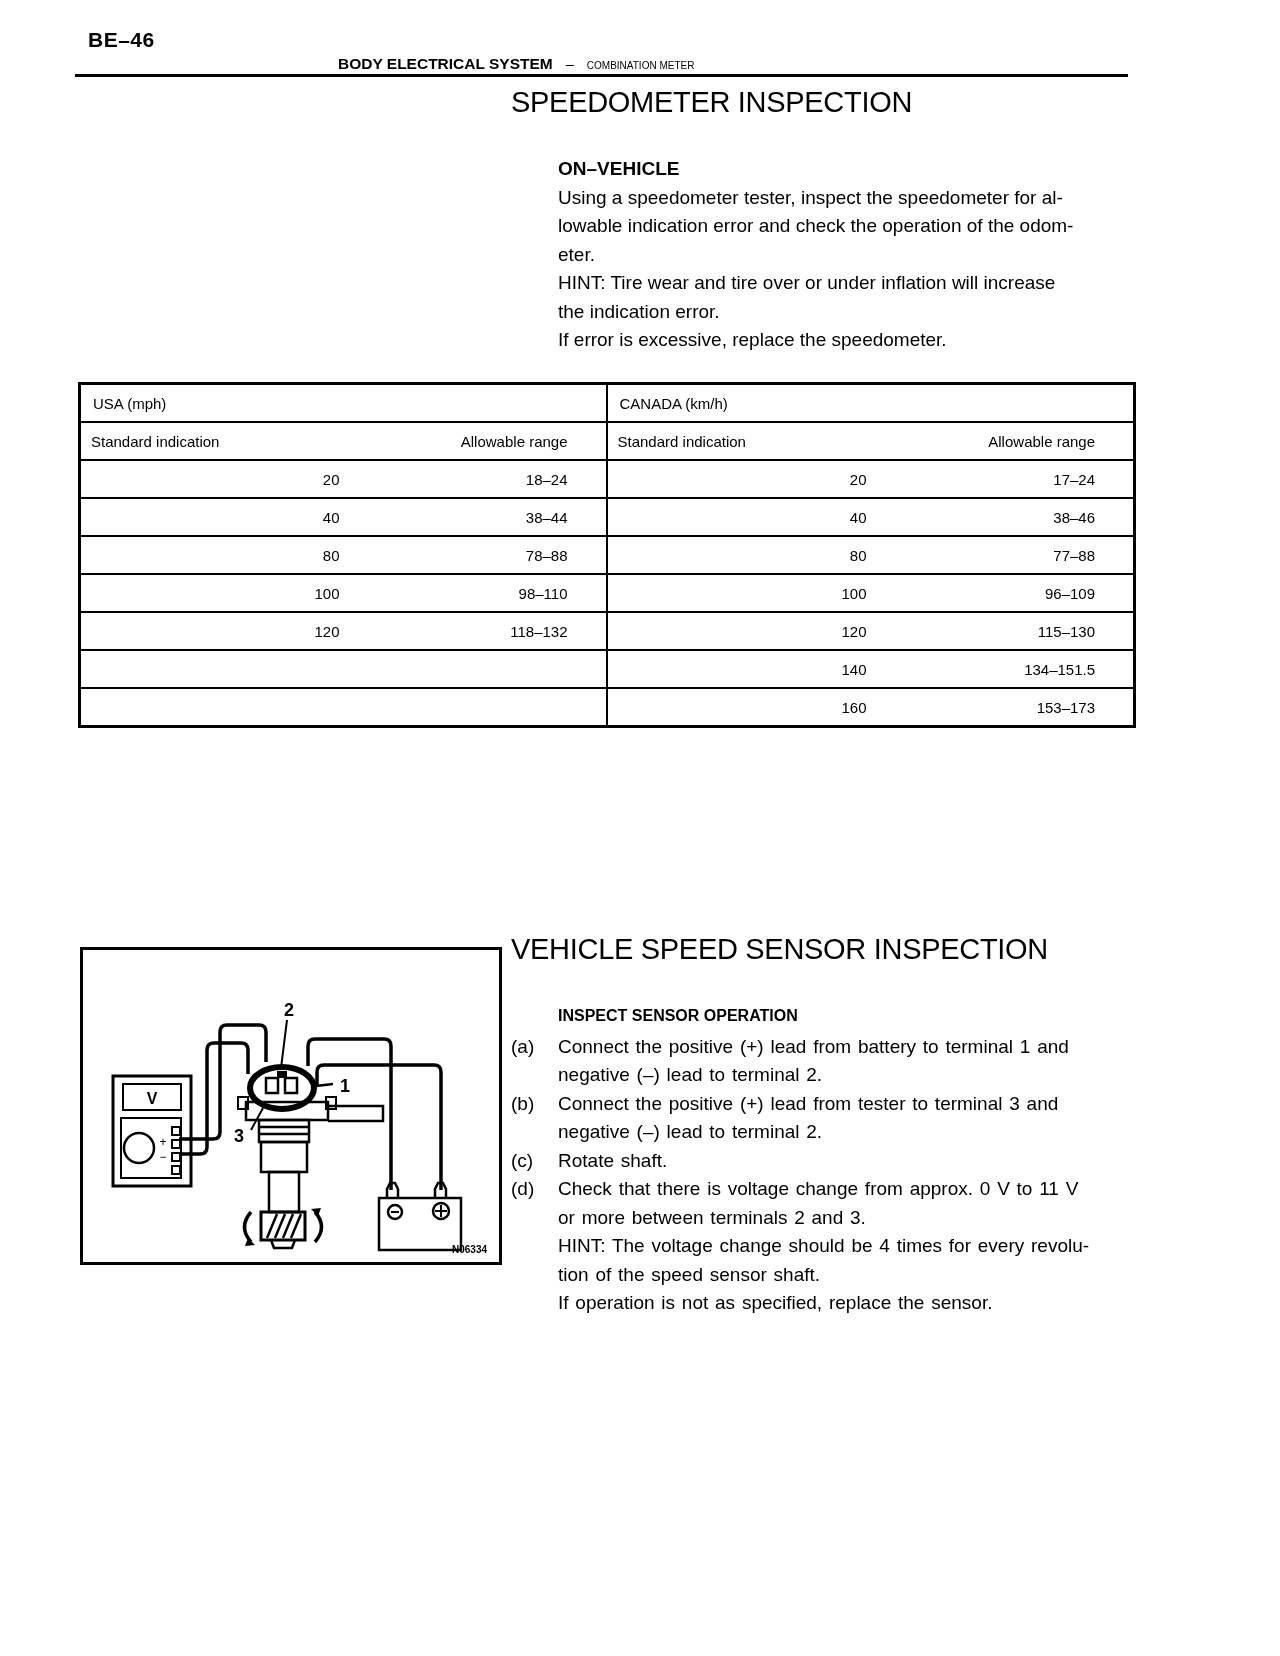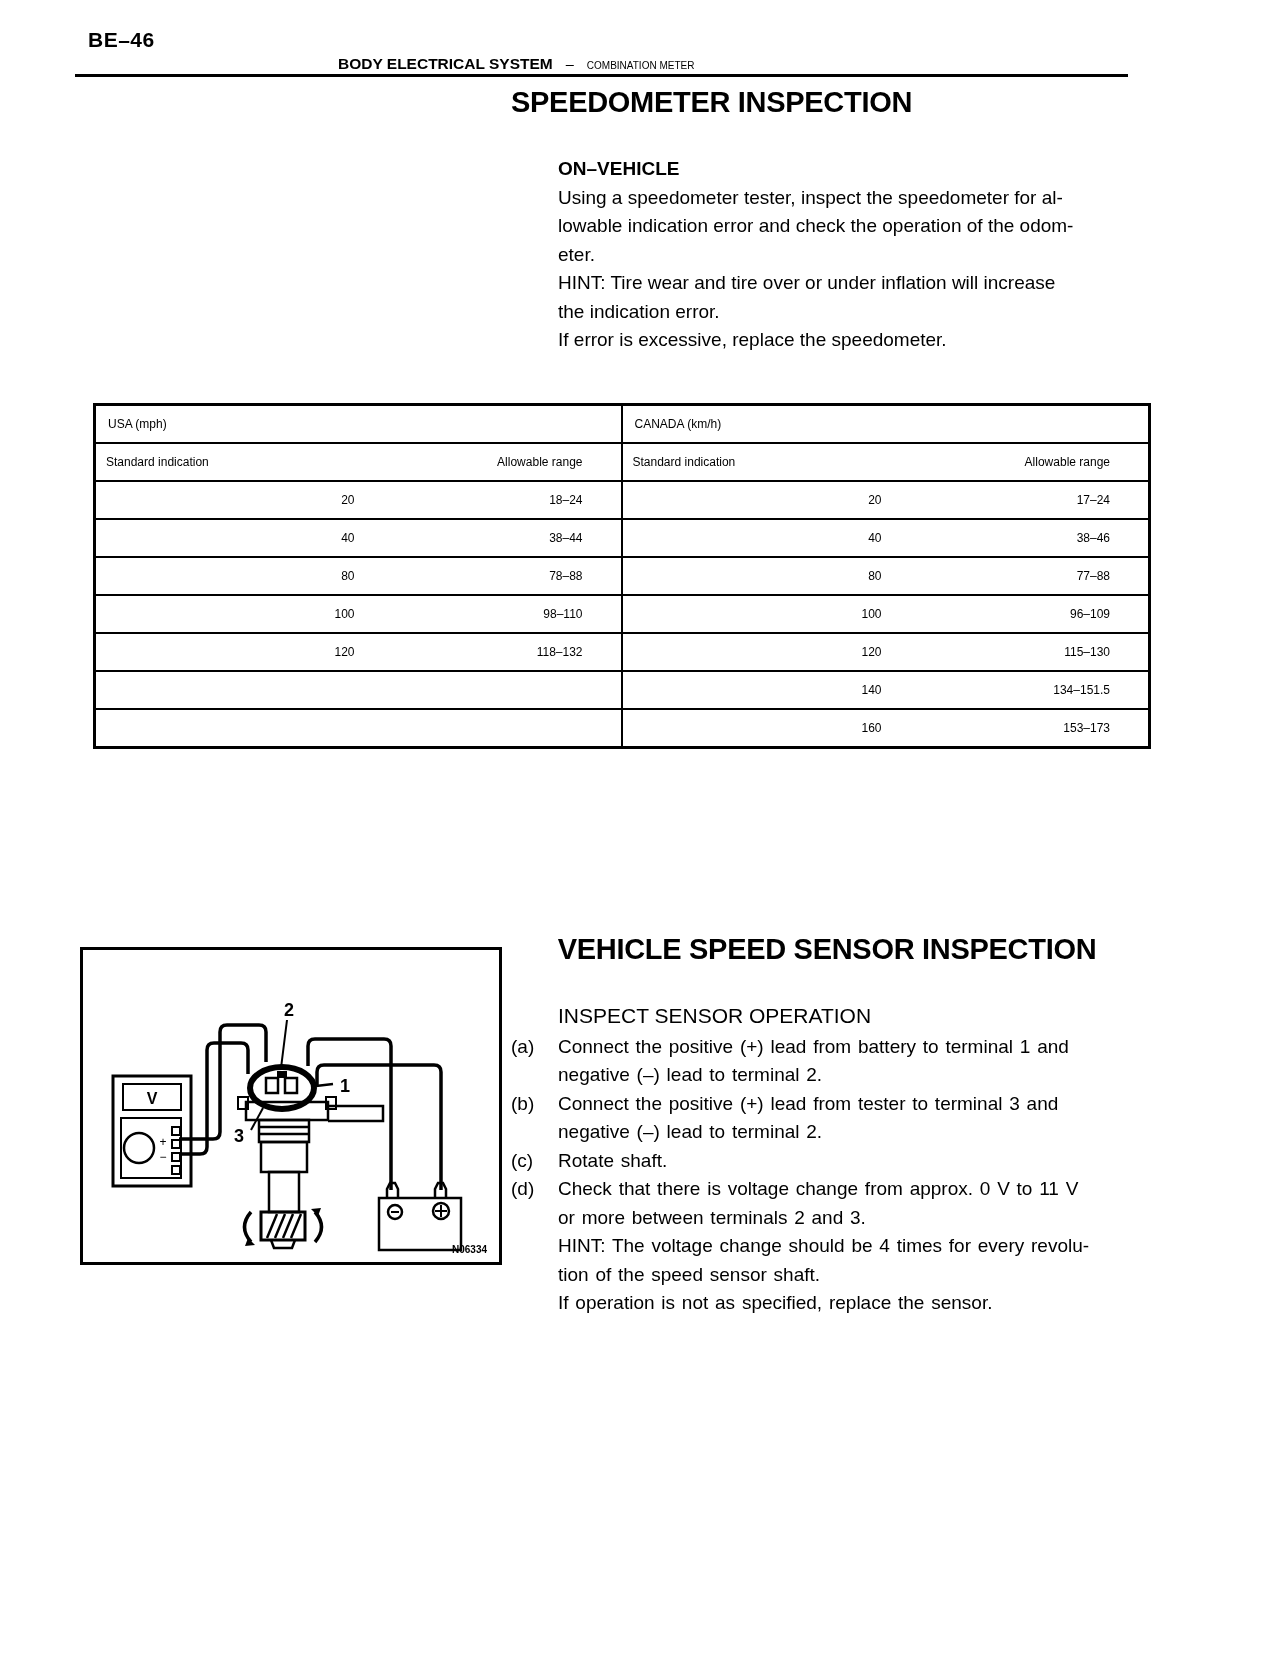--- a/index.html
+++ b/index.html
@@ -13,45 +13,45 @@
 
   #page-code { left:88px; top:28px; font-size:21px; font-weight:bold; letter-spacing:.5px; }
 
   #crumb { left:338px; top:55px; font-size:15px; white-space:nowrap; }
   .crumb-system { font-weight:bold; font-size:15.5px; }
   .crumb-dash { margin:0 13px; font-size:14.5px; }
   .crumb-section { font-size:10px; }
 
   #rule { left:75px; top:74px; width:1053px; height:3px; background:#000; }
 
-  .big-title { font-size:29px; font-weight:bold; letter-spacing:-0.3px; white-space:nowrap;text-align:center; }
+  .big-title { font-size:29px; font-weight:normal; letter-spacing:-0.3px; white-space:nowrap; }
   #main-title { left:511px; top:86px; }
 
   #onvehicle { left:558px; top:155px; width:585px; font-size:19px; line-height:28.5px; }
   #onvehicle-heading { font-weight:bold; margin:0; }
   .body-text { white-space:pre-line; }
 
-  #spec-table { position:absolute; left:78px; top:403px; width:1055px;
-    border-collapse:collapse; font-size:12px; table-layout:fixed;margin-left:15px; }
+  #spec-table { position:absolute; left:78px; top:382px; width:1055px;
+    border-collapse:collapse; font-size:15px; table-layout:fixed; }
   #spec-table { border:3px solid #000; }
   #spec-table td, #spec-table th { border-top:2px solid #000; height:36px;
     padding:0; font-weight:normal; vertical-align:middle; overflow:hidden; }
   #spec-table .mid { border-left:2.5px solid #000; }
   #spec-table th { text-align:left; padding-left:12px; }
   .cell-std { text-align:right; padding-left:50px !important; }
   .colhead-std { text-align:left; padding-left:10px !important; }
   .cell-rng, .colhead-rng { text-align:right; padding-right:38px !important; }
 
   #figure { left:80px; top:947px; width:422px; height:318px; border:3px solid #000; box-sizing:border-box; }
   #figure svg { display:block; width:100%; height:100%; }
   .ln { fill:none; stroke:#000; }
 
   #sensor-col { left:511px; top:933px; width:632px; }
   #sensor-title { margin:0 0 36px 0; }
-  #inspect-heading { margin:16px 0 2px 47px; font-size:21px; font-weight:normal; line-height:28.5px; }
+  #inspect-heading { margin:16px 0 2px 47px; font-size:16px; font-weight:bold; line-height:28.5px; }
   .step { display:flex; font-size:19px; line-height:28.5px; }
   .step-label { width:47px; flex:none; }
   .step-text { flex:1; white-space:pre-line; word-spacing:1.5px; }
 
   svg text { font-family:"Liberation Sans","DejaVu Sans",sans-serif; fill:#000; }
 </style>
 </head>
 <body>
 
 <div class="abs" id="page-code">BE–46</div>

